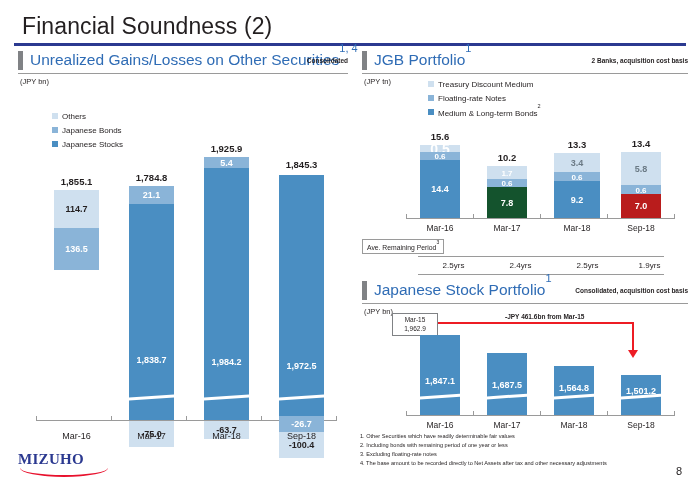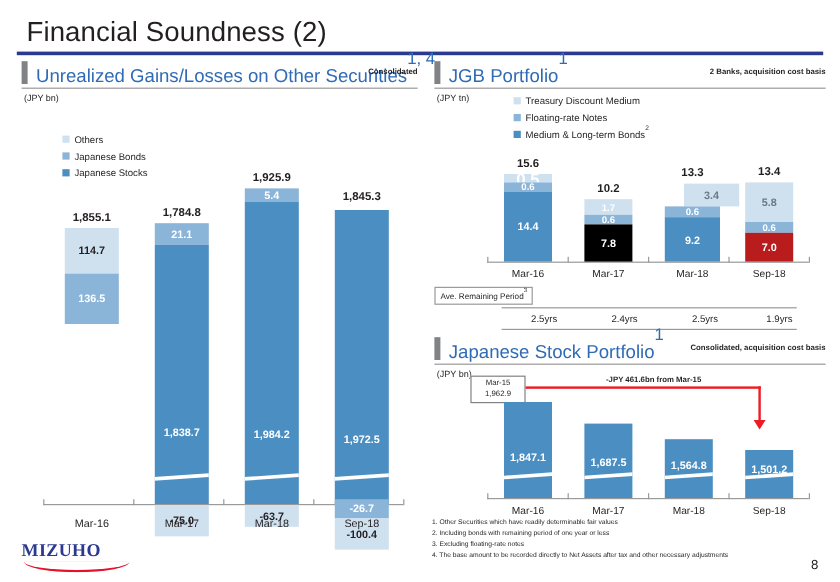--- a/index.html
+++ b/index.html
@@ -28,21 +28,21 @@
   .sect { position:absolute; }
   .sect-head { position:relative; height:22px; }
   .sect-bar {
     position:absolute; left:0; top:1px; width:5px; height:19px;
     background:#808285;
   }
   .sect-title {
     position:absolute; left:12px; top:-1px;
     font-size:15.5px; color:#2f6cb5; white-space:nowrap;
   }
-  .sect-title sup { font-size:14px; top:-.65em; position:relative; }
+  .sect-title sup { font-size:11px; top:-.65em; position:relative; }
   .sect-note {
     position:absolute; right:0; top:7px;
     font-size:6.5px; font-weight:bold; color:#231f20; white-space:nowrap;
   }
   .sect-rule { position:absolute; left:0; height:1px; background:#9a9a9a; }
 
   .unit {
     position:absolute; font-size:7.5px; color:#231f20;
   }
 
@@ -289,29 +289,29 @@
     </div>
 
     <div class="bargroup" style="left:109px; top:0; width:40px; height:110px;">
       <div class="total-lbl" style="top:26px;">10.2</div>
       <div class="seg" style="background:#cfe0ef; top:40px; height:13px;">
           <span style="color:#ffffff; font-size:8px">1.7</span>
         </div>
       <div class="seg" style="background:#8ab4d8; top:53px; height:8px;">
           <span style="color:#ffffff; font-size:8px">0.6</span>
         </div>
-      <div class="seg" style="background:#000000; top:61px; height:31px;">
+      <div class="seg" style="background:#14532d; top:61px; height:31px;">
           <span style="color:#ffffff; font-size:9px">7.8</span>
         </div>
       <div class="cat-lbl" style="top:97px; font-size:8.5px;">Mar-17</div>
     </div>
 
     <div class="bargroup" style="left:176px; top:0; width:46px; height:110px;">
       <div class="total-lbl" style="top:13px;">13.3</div>
-      <div class="seg" style="background:#cfe0ef; top:27px; height:19px;margin-left:16px;">
+      <div class="seg" style="background:#cfe0ef; top:27px; height:19px;">
           <span style="color:#6b7a85; font-size:9px">3.4</span>
         </div>
       <div class="seg" style="background:#8ab4d8; top:46px; height:9px;">
           <span style="color:#ffffff; font-size:8px">0.6</span>
         </div>
       <div class="seg" style="background:#4a8ec2; top:55px; height:37px;">
           <span style="color:#ffffff; font-size:9px">9.2</span>
         </div>
       <div class="cat-lbl" style="top:97px; font-size:8.5px;">Mar-18</div>
     </div>

